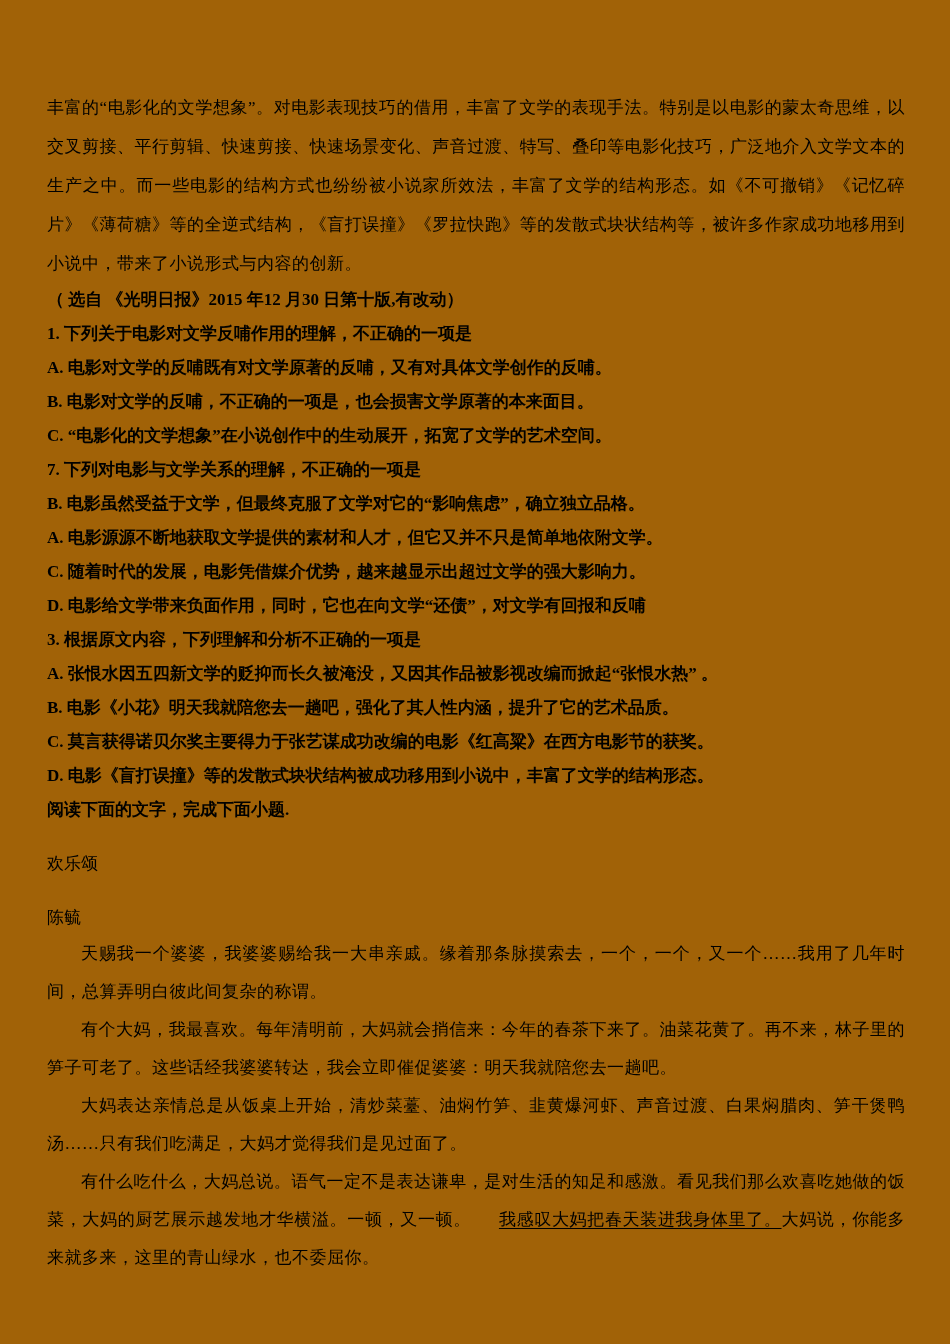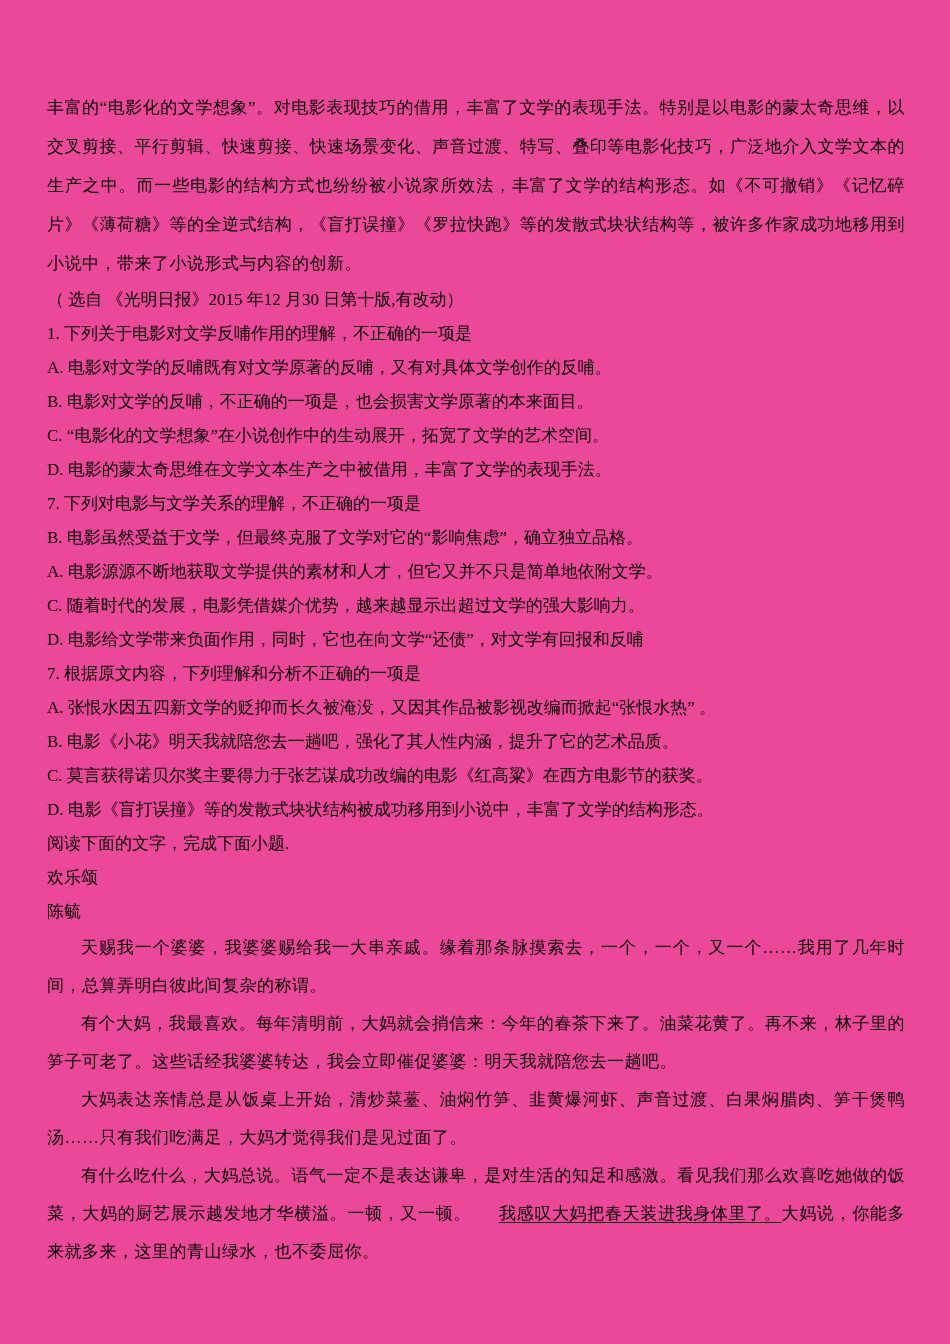--- a/index.html
+++ b/index.html
@@ -7,36 +7,38 @@
   body {
     width: 950px;
     height: 1344px;
     overflow: hidden;
     font-family: "Liberation Serif", "DejaVu Serif", serif;
     color: #000000;
   }
   .page {
     width: 950px;
     height: 1344px;
-    background: #ec4899;
+    background: #a16207;
     padding: 88px 45px 30px 47px;
     font-size: 17px;
   }
   .para-justified {
     text-align: justify;
     text-justify: inter-ideograph;
     line-height: 39px;
     letter-spacing: 0.5px;
   }
   .line {
     line-height: 34px;
     white-space: normal;
+    font-weight: bold;
   }
   .story-title, .story-author {
     line-height: 34px;
+    margin-top: 20px;
   }
   .story-para {
     text-align: justify;
     text-justify: inter-ideograph;
     line-height: 38px;
     text-indent: 2em;
     letter-spacing: 0.5px;
   }
   .underline {
     text-decoration: underline;
@@ -50,29 +52,28 @@
 <div class="page">
 
   <p class="para-justified">丰富的“电影化的文学想象”。对电影表现技巧的借用，丰富了文学的表现手法。特别是以电影的蒙太奇思维，以交叉剪接、平行剪辑、快速剪接、快速场景变化、声音过渡、特写、叠印等电影化技巧，广泛地介入文学文本的生产之中。而一些电影的结构方式也纷纷被小说家所效法，丰富了文学的结构形态。如《不可撤销》《记忆碎片》《薄荷糖》等的全逆式结构，《盲打误撞》《罗拉快跑》等的发散式块状结构等，被许多作家成功地移用到小说中，带来了小说形式与内容的创新。</p>
 
   <div class="line">（ 选自 《光明日报》2015 年12 月30 日第十版,有改动）</div>
 
   <div class="line">1. 下列关于电影对文学反哺作用的理解，不正确的一项是</div>
   <div class="line">A. 电影对文学的反哺既有对文学原著的反哺，又有对具体文学创作的反哺。</div>
   <div class="line">B. 电影对文学的反哺，不正确的一项是，也会损害文学原著的本来面目。</div>
   <div class="line">C. “电影化的文学想象”在小说创作中的生动展开，拓宽了文学的艺术空间。</div>
-  <div class="line">D. 电影的蒙太奇思维在文学文本生产之中被借用，丰富了文学的表现手法。</div>
 
   <div class="line">7. 下列对电影与文学关系的理解，不正确的一项是</div>
   <div class="line">B. 电影虽然受益于文学，但最终克服了文学对它的“影响焦虑”，确立独立品格。</div>
   <div class="line">A. 电影源源不断地获取文学提供的素材和人才，但它又并不只是简单地依附文学。</div>
   <div class="line">C. 随着时代的发展，电影凭借媒介优势，越来越显示出超过文学的强大影响力。</div>
   <div class="line">D. 电影给文学带来负面作用，同时，它也在向文学“还债”，对文学有回报和反哺</div>
 
-  <div class="line">7. 根据原文内容，下列理解和分析不正确的一项是</div>
+  <div class="line">3. 根据原文内容，下列理解和分析不正确的一项是</div>
   <div class="line">A. 张恨水因五四新文学的贬抑而长久被淹没，又因其作品被影视改编而掀起“张恨水热” 。</div>
   <div class="line">B. 电影《小花》明天我就陪您去一趟吧，强化了其人性内涵，提升了它的艺术品质。</div>
   <div class="line">C. 莫言获得诺贝尔奖主要得力于张艺谋成功改编的电影《红高粱》在西方电影节的获奖。</div>
   <div class="line">D. 电影《盲打误撞》等的发散式块状结构被成功移用到小说中，丰富了文学的结构形态。</div>
 
   <div class="line">阅读下面的文字，完成下面小题.</div>
 
   <div class="story-title">欢乐颂</div>
 
   <div class="story-author">陈毓</div>

